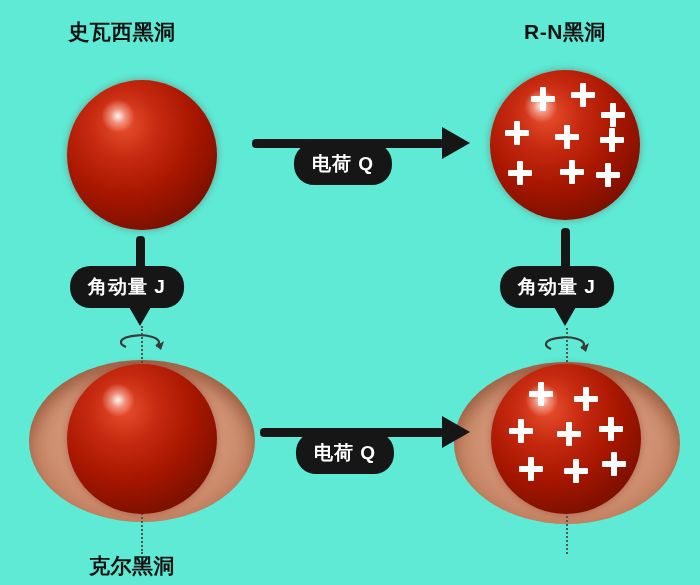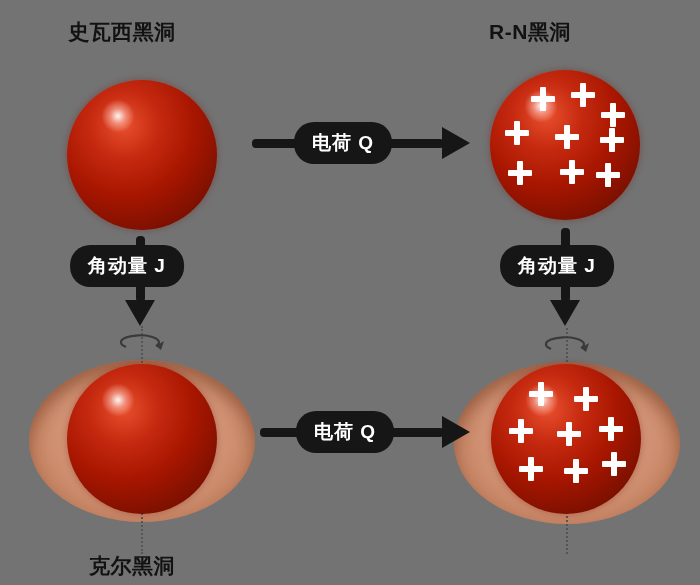--- a/index.html
+++ b/index.html
@@ -1,17 +1,17 @@
 <!DOCTYPE html>
 <html><head>
 <meta charset="utf-8">
 <style>
   html,body { margin:0; padding:0; background:#fff; }
   .stage {
-    position:relative; width:700px; height:585px; background:#737373;
+    position:relative; width:700px; height:585px; background:#5eead4;
     overflow:hidden; font-family:"Liberation Sans", sans-serif;
   }
   .node-label {
     position:absolute; font-weight:bold; font-size:21px; color:#121212;
     text-align:center; letter-spacing:0.5px; z-index:6;
   }
   .sphere {
     position:absolute; width:150px; height:150px; border-radius:50%; z-index:3;
     background:
       radial-gradient(circle at 34% 24%, rgba(255,255,255,0.95) 0%, rgba(255,200,190,0.55) 5%, rgba(255,255,255,0) 11%),
@@ -41,31 +41,31 @@
     position:absolute; width:0; height:0; z-index:5;
     border-left:28px solid #161616; border-top:16px solid transparent; border-bottom:16px solid transparent;
   }
   .head-down {
     position:absolute; width:0; height:0; z-index:5;
     border-top:26px solid #161616; border-left:15px solid transparent; border-right:15px solid transparent;
   }
   .pill {
     position:absolute; transform:translate(-50%,-50%); white-space:nowrap; z-index:6;
     background:#161616; color:#ffffff; font-weight:bold; font-size:19px;
-    padding:8px 18px; border-radius:20px; letter-spacing:1px;
+    padding:8px 18px; border-radius:20px; letter-spacing:1px;margin-top:21px;
   }
   .rot { position:absolute; z-index:5; }
 </style>
 </head>
 <body>
 
 <div class="stage">
 
   <div class="node-label" style="left:12px; top:18px; width:220px;">史瓦西黑洞</div>
-  <div class="node-label" style="left:420px; top:18px; width:220px;">R-N黑洞</div>
+  <div class="node-label" style="left:455px; top:18px; width:220px;">R-N黑洞</div>
 
   <div class="sphere" style="left:67px; top:80px;"></div>
 
   <div class="sphere" style="left:490px; top:70px;">
     <span class="plus" style="left:41px;  top:17px;"></span>
     <span class="plus" style="left:81px;  top:13px;"></span>
     <span class="plus" style="left:111px; top:33px;"></span>
     <span class="plus" style="left:15px;  top:51px;"></span>
     <span class="plus" style="left:65px;  top:55px;"></span>
     <span class="plus" style="left:110px; top:58px;"></span>

